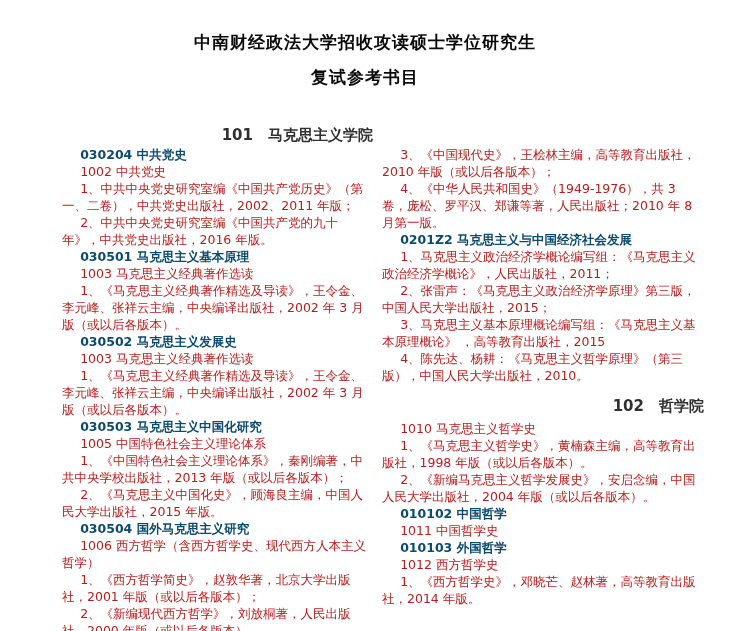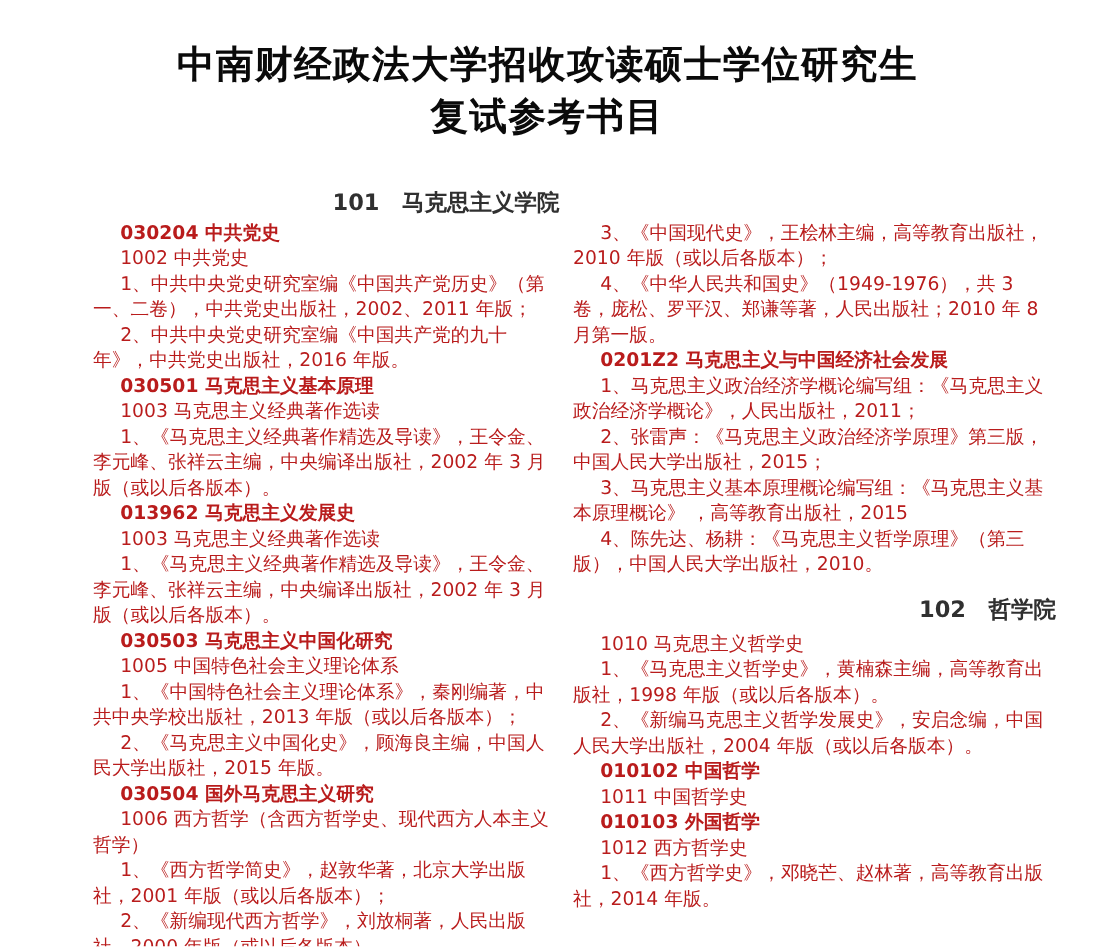--- a/index.html
+++ b/index.html
@@ -14,21 +14,21 @@
     background: #ffffff;
     overflow: hidden;
     font-family: "DejaVu Sans", "Liberation Sans", sans-serif;
   }
   .doc-title {
     margin: 25px 20px 0 20px;
     text-align: center;
     font-family: "DejaVu Serif", "Liberation Serif", serif;
     font-weight: 700;
     color: #0a0a0a;
-    font-size: 25px;
+    font-size: 17px;
     line-height: 35px;
     letter-spacing: 1px;
   }
   .columns {
     display: flex;
     margin: 31px 26px 0 62px;
     gap: 9px;
   }
   .col {
     flex: 0 0 auto;
@@ -52,42 +52,42 @@
     color: #303030;
     line-height: 19px;
     margin-bottom: 1px;
   }
   .col-right p.college {
     margin-top: 13px;
     margin-bottom: 4px;
   }
   p.major {
     font-weight: 700;
-    color: #b91c1c;
+    color: #0c4a6e;
   }
 </style>
 </head>
 <body>
 
 <div class="page">
   <div class="doc-title">
     <div>中南财经政法大学招收攻读硕士学位研究生</div>
     <div>复试参考书目</div>
   </div>
   <div class="columns">
     <div class="col col-left">
         <p class="block college">101　马克思主义学院</p>
         <p class="block major">030204 中共党史</p>
         <p class="block course">1002 中共党史</p>
         <p class="block item">1、中共中央党史研究室编《中国共产党历史》（第一、二卷），中共党史出版社，2002、2011 年版；</p>
         <p class="block item">2、中共中央党史研究室编《中国共产党的九十年》，中共党史出版社，2016 年版。</p>
         <p class="block major">030501 马克思主义基本原理</p>
         <p class="block course">1003 马克思主义经典著作选读</p>
         <p class="block item">1、《马克思主义经典著作精选及导读》，王令金、李元峰、张祥云主编，中央编译出版社，2002 年 3 月版（或以后各版本）。</p>
-        <p class="block major">013962 马克思主义发展史</p>
+        <p class="block major">030502 马克思主义发展史</p>
         <p class="block course">1003 马克思主义经典著作选读</p>
         <p class="block item">1、《马克思主义经典著作精选及导读》，王令金、李元峰、张祥云主编，中央编译出版社，2002 年 3 月版（或以后各版本）。</p>
         <p class="block major">030503 马克思主义中国化研究</p>
         <p class="block course">1005 中国特色社会主义理论体系</p>
         <p class="block item">1、《中国特色社会主义理论体系》，秦刚编著，中共中央学校出版社，2013 年版（或以后各版本）；</p>
         <p class="block item">2、《马克思主义中国化史》，顾海良主编，中国人民大学出版社，2015 年版。</p>
         <p class="block major">030504 国外马克思主义研究</p>
         <p class="block course">1006 西方哲学（含西方哲学史、现代西方人本主义哲学）</p>
         <p class="block item">1、《西方哲学简史》，赵敦华著，北京大学出版社，2001 年版（或以后各版本）；</p>
         <p class="block item">2、《新编现代西方哲学》，刘放桐著，人民出版社，2000 年版（或以后各版本）。</p>

